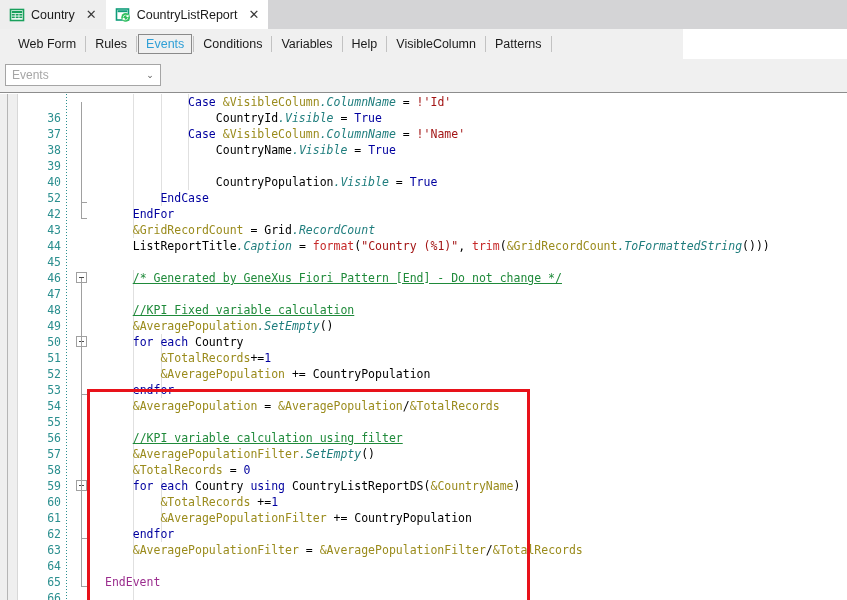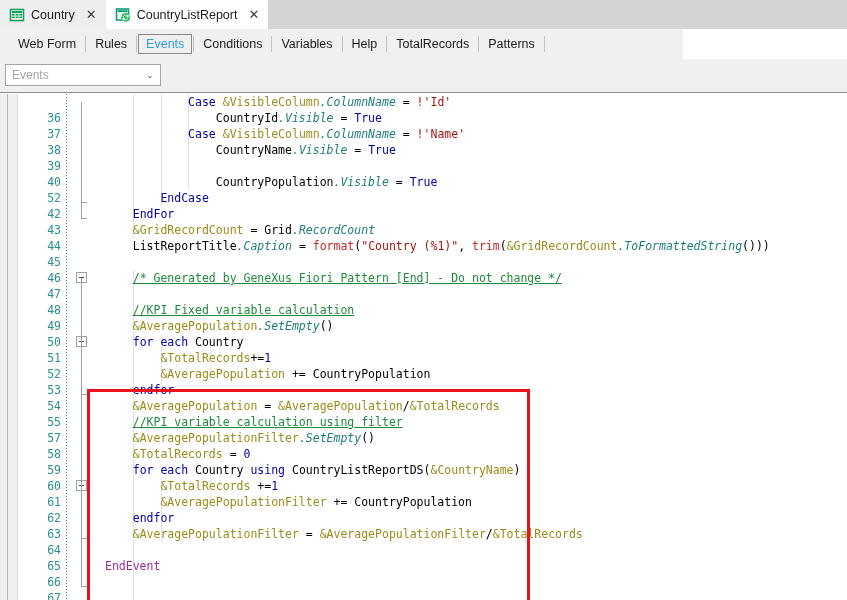--- a/index.html
+++ b/index.html
@@ -228,21 +228,21 @@
     <div class="part-item">Rules</div>
     <div class="part-sep"></div>
     <div class="part-item selected">Events</div>
     <div class="part-sep"></div>
     <div class="part-item">Conditions</div>
     <div class="part-sep"></div>
     <div class="part-item">Variables</div>
     <div class="part-sep"></div>
     <div class="part-item">Help</div>
     <div class="part-sep"></div>
-    <div class="part-item">TotalRecords</div>
+    <div class="part-item">VisibleColumn</div>
     <div class="part-sep"></div>
     <div class="part-item">Patterns</div>
     <div class="part-sep"></div>
   </div>
 
 <div id="combo-bar">
   <div id="event-combo">
     <span class="combo-text">Events</span>
     <span class="combo-arrow">⌄</span>
   </div>
@@ -289,20 +289,21 @@
         <div class="line"><span class="lnum">46</span><span class="code"></span></div>
         <div class="line"><span class="lnum">47</span><span class="code"><span class="plain">    </span><span class="cmt">/* Generated by GeneXus Fiori Pattern [End] - Do not change */</span></span></div>
         <div class="line"><span class="lnum">48</span><span class="code"></span></div>
         <div class="line"><span class="lnum">49</span><span class="code"><span class="plain">    </span><span class="cmt">//KPI Fixed variable calculation</span></span></div>
         <div class="line"><span class="lnum">50</span><span class="code"><span class="plain">    </span><span class="var">&amp;AveragePopulation</span><span class="mem">.SetEmpty</span><span class="plain">()</span></span></div>
         <div class="line"><span class="lnum">51</span><span class="code"><span class="plain">    </span><span class="kw">for each </span><span class="plain">Country</span></span></div>
         <div class="line"><span class="lnum">52</span><span class="code"><span class="plain">        </span><span class="var">&amp;TotalRecords</span><span class="plain">+=</span><span class="num">1</span></span></div>
         <div class="line"><span class="lnum">53</span><span class="code"><span class="plain">        </span><span class="var">&amp;AveragePopulation</span><span class="plain"> += </span><span class="plain">CountryPopulation</span></span></div>
         <div class="line"><span class="lnum">54</span><span class="code"><span class="plain">    </span><span class="kw">endfor</span></span></div>
         <div class="line"><span class="lnum">55</span><span class="code"><span class="plain">    </span><span class="var">&amp;AveragePopulation</span><span class="plain"> = </span><span class="var">&amp;AveragePopulation</span><span class="plain">/</span><span class="var">&amp;TotalRecords</span></span></div>
+        <div class="line"><span class="lnum">56</span><span class="code"></span></div>
         <div class="line"><span class="lnum">57</span><span class="code"><span class="plain">    </span><span class="cmt">//KPI variable calculation using filter</span></span></div>
         <div class="line"><span class="lnum">58</span><span class="code"><span class="plain">    </span><span class="var">&amp;AveragePopulationFilter</span><span class="mem">.SetEmpty</span><span class="plain">()</span></span></div>
         <div class="line"><span class="lnum">59</span><span class="code"><span class="plain">    </span><span class="var">&amp;TotalRecords</span><span class="plain"> = </span><span class="num">0</span></span></div>
         <div class="line"><span class="lnum">60</span><span class="code"><span class="plain">    </span><span class="kw">for each </span><span class="plain">Country </span><span class="kw">using </span><span class="plain">CountryListReportDS</span><span class="plain">(</span><span class="var">&amp;CountryName</span><span class="plain">)</span></span></div>
         <div class="line"><span class="lnum">61</span><span class="code"><span class="plain">        </span><span class="var">&amp;TotalRecords</span><span class="plain"> +=</span><span class="num">1</span></span></div>
         <div class="line"><span class="lnum">62</span><span class="code"><span class="plain">        </span><span class="var">&amp;AveragePopulationFilter</span><span class="plain"> += </span><span class="plain">CountryPopulation</span></span></div>
         <div class="line"><span class="lnum">63</span><span class="code"><span class="plain">    </span><span class="kw">endfor</span></span></div>
         <div class="line"><span class="lnum">64</span><span class="code"><span class="plain">    </span><span class="var">&amp;AveragePopulationFilter</span><span class="plain"> = </span><span class="var">&amp;AveragePopulationFilter</span><span class="plain">/</span><span class="var">&amp;TotalRecords</span></span></div>
         <div class="line"><span class="lnum">65</span><span class="code"></span></div>
         <div class="line"><span class="lnum">66</span><span class="code"><span class="evt">EndEvent</span></span></div>

